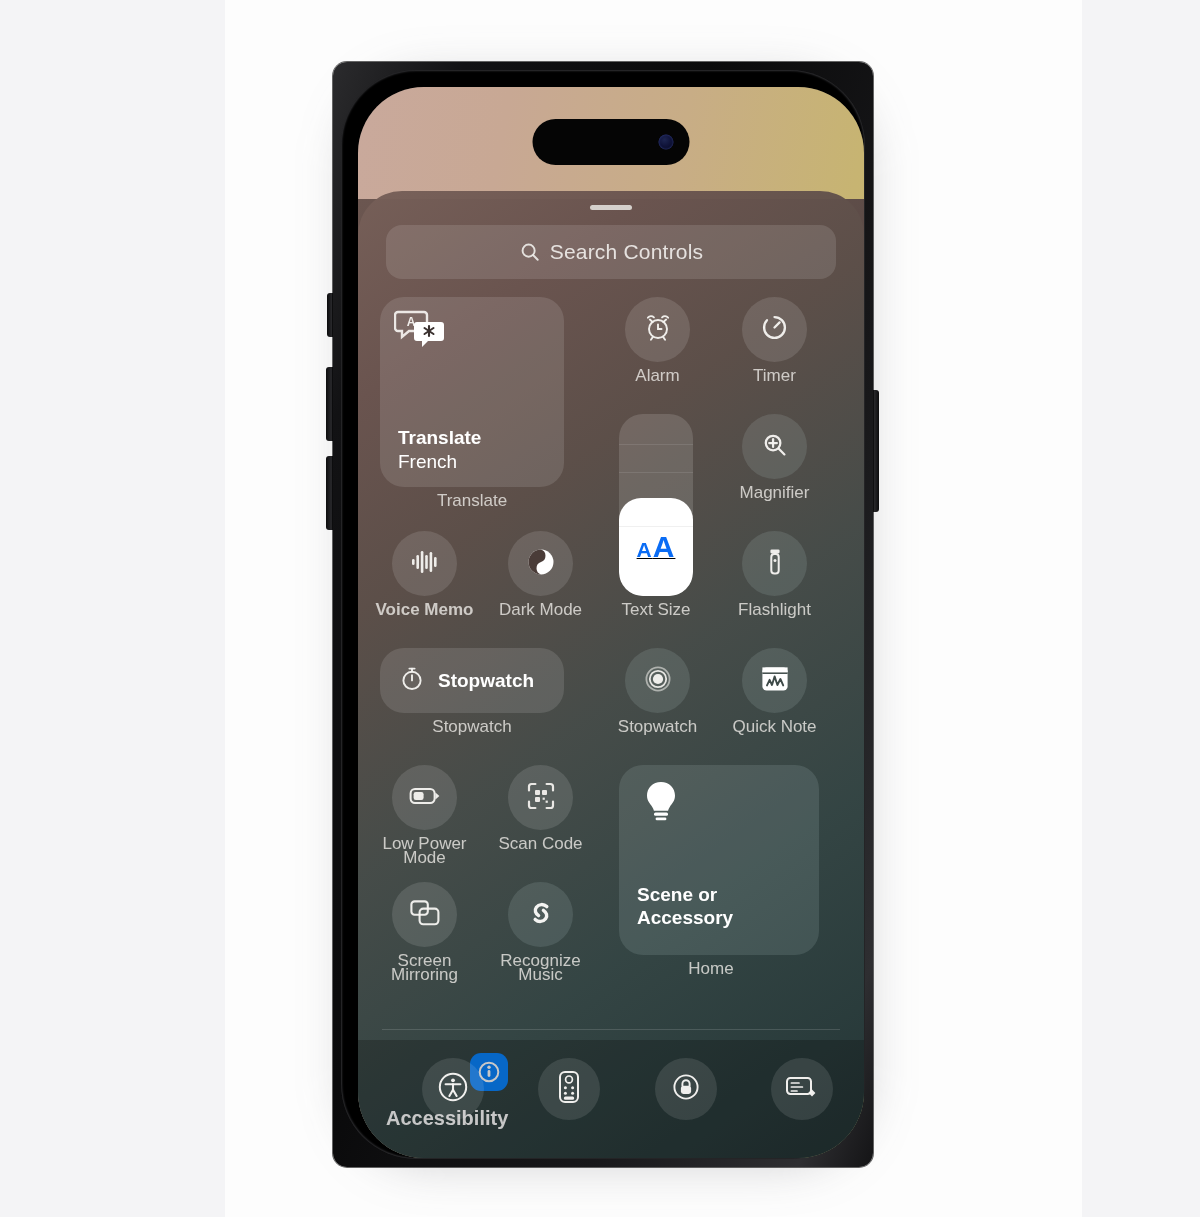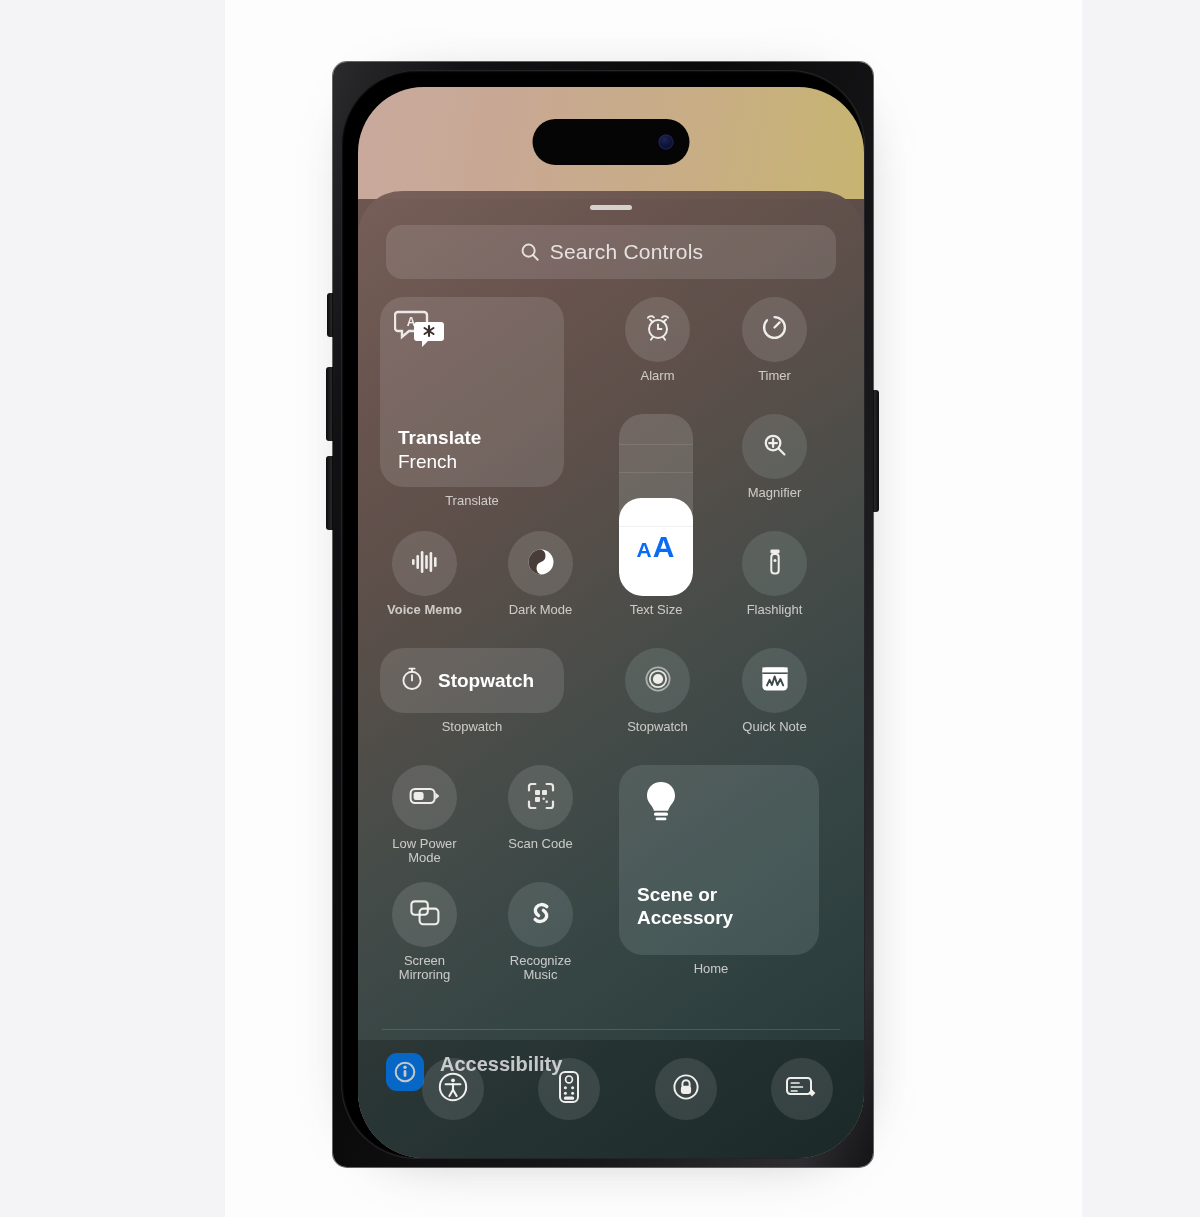--- a/index.html
+++ b/index.html
@@ -118,21 +118,21 @@
 
   
   .grid-area {
     position: absolute; left: 22px; top: 106px; right: 22px;
     height: 700px;
   }
   .tile { position: absolute; }
   .tile-label {
     position: absolute; left: 50%; transform: translateX(-50%);
     top: 100%; margin-top: 7px;
-    font-size: 13px; line-height: 13.5px;
+    font-size: 17px; line-height: 13.5px;
     color: rgba(236,234,230,0.80);
     text-align: center; white-space: pre-line; width: 112px;
   }
   .circle-btn {
     width: 65px; height: 65px; border-radius: 50%;
     background: rgba(255,255,255,0.12);
     display: flex; align-items: center; justify-content: center;
   }
   .circle-btn.teal { background: rgba(210,235,232,0.13); }
   .big-tile {
@@ -159,38 +159,38 @@
     background: rgba(255,255,255,0.14);
     position: relative; overflow: hidden;
   }
   .slider-tick {
     position: absolute; left: 0; right: 0; height: 1px;
     background: rgba(255,255,255,0.10);
   }
   .slider-fill {
     position: absolute; left: 0; right: 0; bottom: 0; height: 98px;
     background: #ffffff; border-radius: 22px;
-    display: flex; align-items: center; justify-content: center;
+    display: flex; align-items: center; justify-content: center; text-decoration: underline;
   }
   .slider-fill-tick {
     position: absolute; left: 0; right: 0; top: 28px; height:1px;
     background: rgba(0,0,0,0.06);
   }
   .aa { color: #0a6cf5; font-weight: bold; letter-spacing: 1px; }
   .aa .small { font-size: 21px; }
   .aa .big { font-size: 30px; }
 
   
   .divider {
     position: absolute; left: 24px; right: 24px; top: 838px;
     height: 1px; background: rgba(255,255,255,0.14);
   }
   .accessibility-row {
     position: absolute; left: 28px; top: 862px;
-    display: flex; align-items: flex-start; gap: 16px;
+    display: flex; align-items: flex-end; gap: 16px; flex-direction: column;
   }
   .acc-badge {
     width: 38px; height: 38px; border-radius: 11px;
     background: #0a84ff;
     display:flex; align-items:center; justify-content:center;
   }
   .acc-label { color: #fff; font-weight: bold; font-size: 20px; }
 
   
   .dock {

